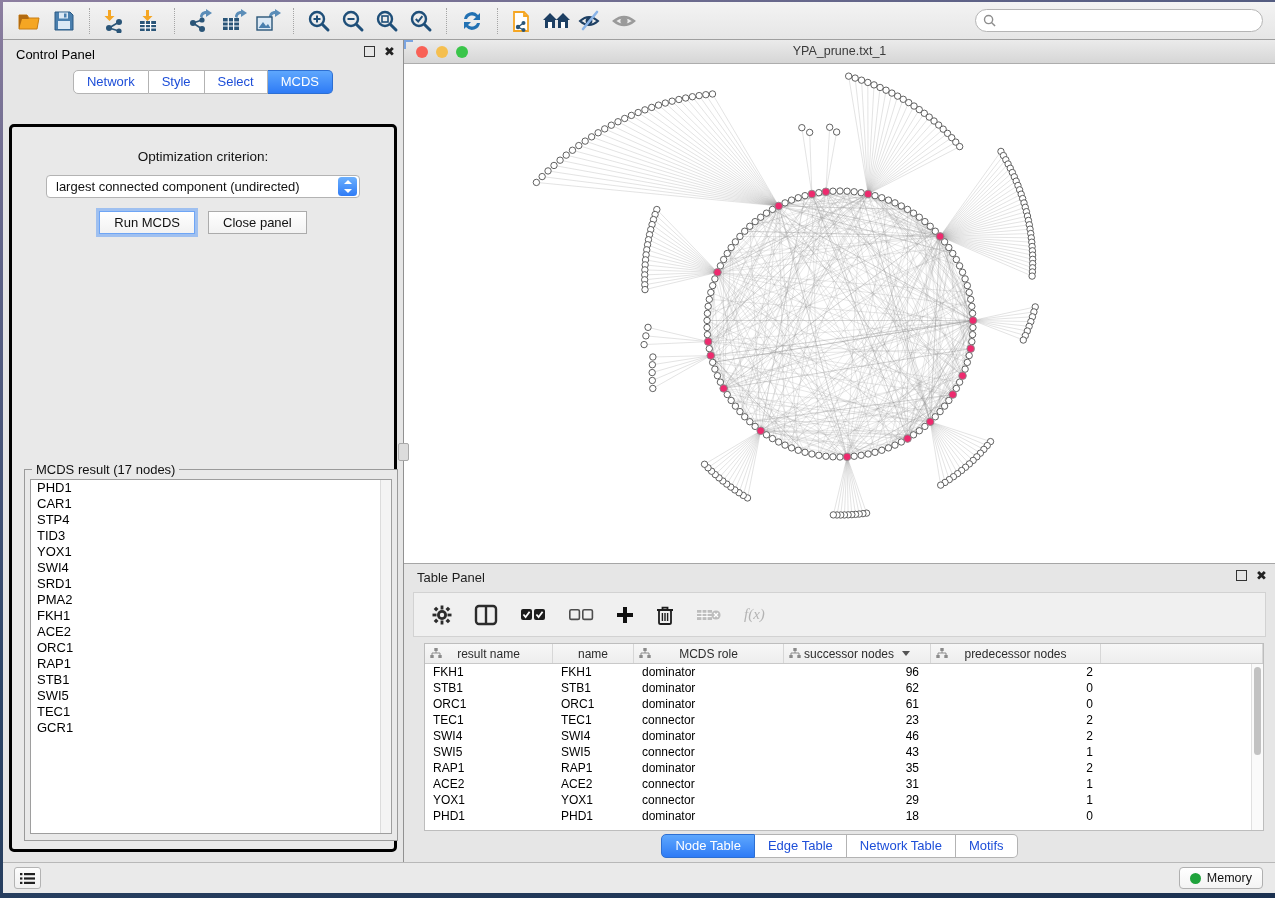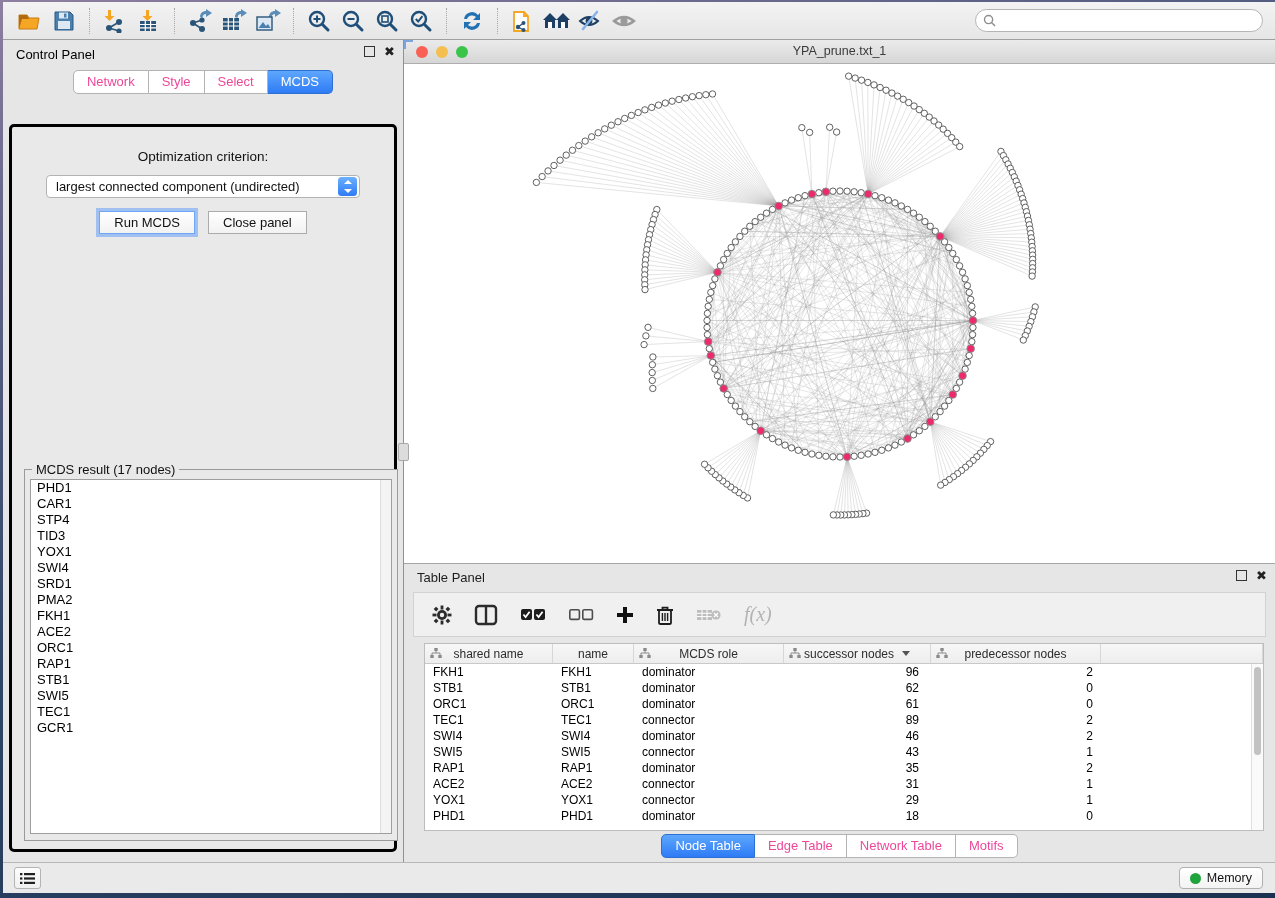--- a/index.html
+++ b/index.html
@@ -29,21 +29,21 @@
 
   
   .panel-header { height:26px; position:relative; }
   .panel-title { position:absolute; left:13px; top:7px; font-size:13px; color:#000000; }
   .ph-icons { position:absolute; right:8px; top:6px; display:flex; gap:9px; align-items:center; }
   .float-ico { width:11px; height:11px; border:1.6px solid #333; display:inline-block; }
   .close-ico { font-size:13px; font-weight:bold; color:#222; line-height:11px; }
 
   .seg-tabs { display:flex; justify-content:center; margin-top:4px; position:relative; z-index:2; }
   .seg-tab { min-width:54px; padding:3px 13px 4px; background:#fff; border:1px solid #b3b3b3; border-left:none;
-    font-size:13px; color:#ec4899; text-align:center; }
+    font-size:13px; color:#1d4ed8; text-align:center; }
   .seg-tab:first-child { border-left:1px solid #b3b3b3; border-radius:5px 0 0 5px; }
   .seg-tab:last-child { border-radius:0 5px 5px 0; }
   .seg-tab.active { background:linear-gradient(#5ea7fd,#2e7bf6); border-color:#2d6fd2; color:#fff; }
 
   .tab-content { position:absolute; left:6px; right:6px; top:84px; bottom:10px;
     background:#e9e9e9; border:3px solid #000000; border-radius:5px; }
   .opt-label { text-align:center; margin-top:22px; font-size:13.5px; color:#111; }
   .select-box { margin:11px auto 0; width:314px; height:23px; background:#fff; border:1px solid #b3b3b3;
     border-radius:4px; display:flex; align-items:center; position:relative; }
   .select-box .sel-text { flex:1; font-size:13px; color:#111; padding-left:9px; white-space:nowrap; }
@@ -78,21 +78,21 @@
   .net-canvas svg { display:block; }
 
   
   .h-divider { position:absolute; left:0; top:523px; right:0; height:1px; background:#a6a6a6; }
   .table-panel { position:absolute; left:0; top:524px; right:0; bottom:0; background:#e6e6e6; }
   .tp-header { height:24px; position:relative; }
   .tp-title { position:absolute; left:13px; top:6px; font-size:13px; color:#1d1d1d; }
   .tp-toolbar { position:absolute; left:9px; right:9px; top:28px; height:45px; background:#f0f0f0;
     border:1px solid #d2d2d2; display:flex; align-items:center; gap:22px; padding-left:18px; }
   .tt-btn { display:flex; align-items:center; justify-content:center; height:30px; }
-  .fx { font-family:"Liberation Serif","DejaVu Serif",serif; font-style:italic; font-size:20px; color:#b3b3b3; }
+  .fx { font-family:"Liberation Serif","DejaVu Serif",serif; font-style:italic; font-size:15px; color:#b3b3b3; }
 
   .tablewrap { position:absolute; left:20px; right:11px; top:79px; height:188px; background:#fff; border:1px solid #bdbdbd; }
   .tgrid { display:grid; grid-template-columns:128px 81px 150px 147px 170px 1fr; }
   .thead { background:linear-gradient(#f7f7f7,#ededed); border-bottom:1px solid #c9c9c9; height:20px; }
   .th { position:relative; display:flex; align-items:center; justify-content:center; font-size:12px; color:#2c2c2c;
     border-right:1px solid #d7d7d7; gap:5px; }
   .th .sitemap { position:absolute; left:5px; top:4px; }
   .sortarrow { width:0; height:0; border-left:4px solid transparent; border-right:4px solid transparent;
     border-top:5px solid #555; margin-left:3px; }
   .rows { position:absolute; left:0; right:12px; top:20px; bottom:0; overflow:hidden; }
@@ -1185,21 +1185,21 @@
           <div class="thead tgrid" id="thead">
               <div class="th">
                 <svg class="sitemap" width="12" height="11" viewBox="0 0 12 11">
                   <g fill="#8a8a8a">
                     <rect x="4.3" y="0" width="3.4" height="3"></rect>
                     <rect x="0.3" y="7" width="3.4" height="3"></rect>
                     <rect x="8.3" y="7" width="3.4" height="3"></rect>
                   </g>
                   <path d="M6 3 V5 M2 7 V5 H10 V7" stroke="#8a8a8a" stroke-width="1" fill="none"></path>
                 </svg>
-                <span>shared name</span>
+                <span>result name</span>
               </div>
               <div class="th">
                 <span>name</span>
               </div>
               <div class="th">
                 <svg class="sitemap" width="12" height="11" viewBox="0 0 12 11">
                   <g fill="#8a8a8a">
                     <rect x="4.3" y="0" width="3.4" height="3"></rect>
                     <rect x="0.3" y="7" width="3.4" height="3"></rect>
                     <rect x="8.3" y="7" width="3.4" height="3"></rect>
@@ -1252,21 +1252,21 @@
                 <div class="td">ORC1</div>
                 <div class="td">ORC1</div>
                 <div class="td">dominator</div>
                 <div class="td num1">61</div>
                 <div class="td num2">0</div>
               </div>
               <div class="trow tgrid">
                 <div class="td">TEC1</div>
                 <div class="td">TEC1</div>
                 <div class="td">connector</div>
-                <div class="td num1">89</div>
+                <div class="td num1">23</div>
                 <div class="td num2">2</div>
               </div>
               <div class="trow tgrid">
                 <div class="td">SWI4</div>
                 <div class="td">SWI4</div>
                 <div class="td">dominator</div>
                 <div class="td num1">46</div>
                 <div class="td num2">2</div>
               </div>
               <div class="trow tgrid">

